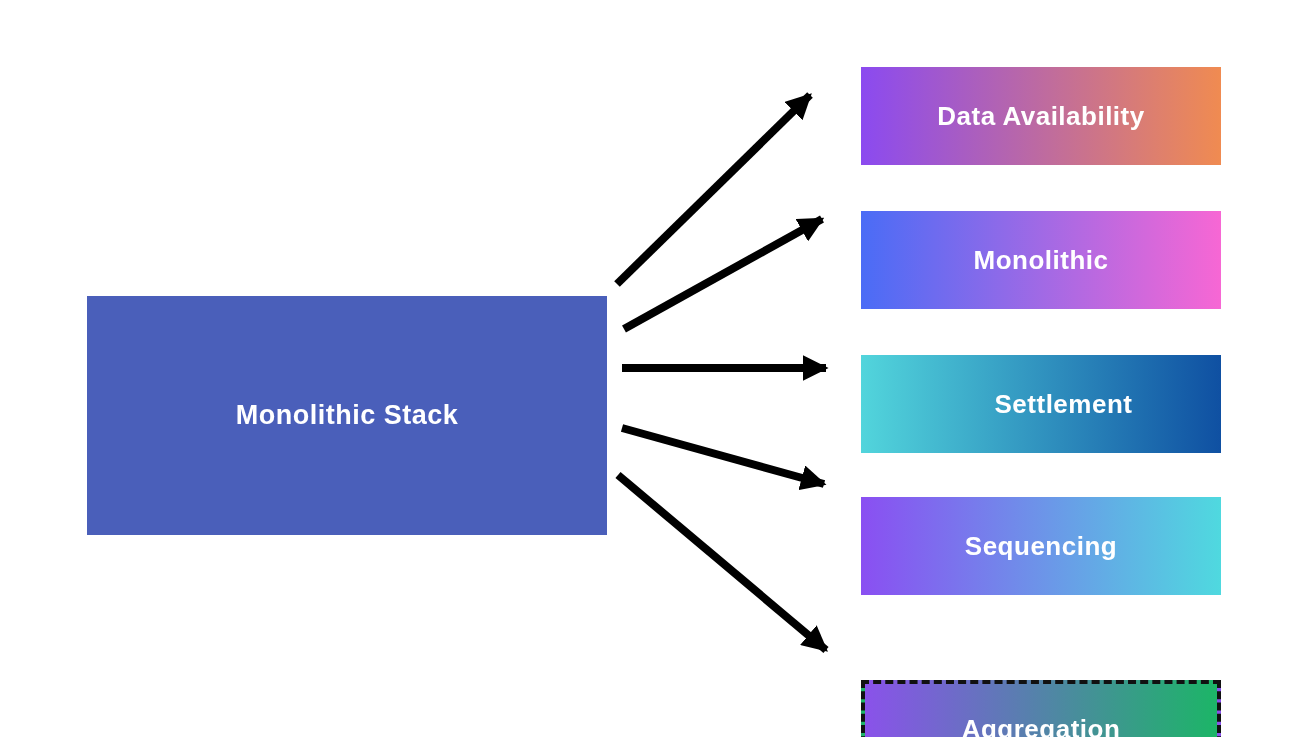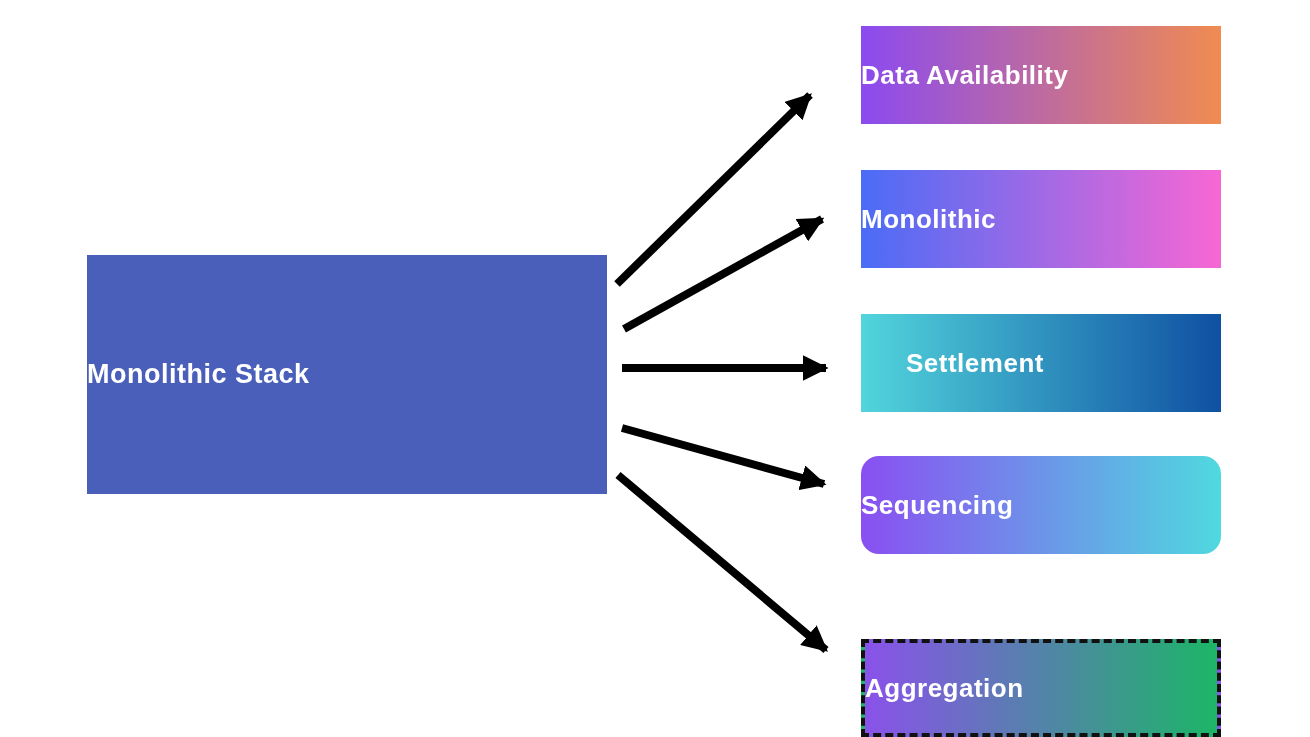--- a/index.html
+++ b/index.html
@@ -12,21 +12,23 @@
     position: relative;
     width: 1310px;
     height: 737px;
     background: #ffffff;
     overflow: hidden;
   }
   .node {
     position: absolute;
     display: flex;
     align-items: center;
+    justify-content: center;
     box-sizing: border-box;
+    margin-top: 41px;
   }
   .node-label {
     color: #ffffff;
     font-weight: 700;
     letter-spacing: 0.5px;
     white-space: nowrap;
   }
   .source-node {
     left: 87px;
     top: 255px;
@@ -82,21 +84,21 @@
   </div>
 
   <div class="node target-node target-1" style="background: linear-gradient(90deg, rgb(74, 108, 246), rgb(247, 103, 212));">
     <span class="node-label" style="color: rgb(255, 255, 255);">Monolithic</span>
   </div>
 
   <div class="node target-node target-2" style="background: linear-gradient(90deg, rgb(82, 213, 220), rgb(15, 80, 162)); padding-left: 45px;">
     <span class="node-label" style="color: rgb(255, 255, 255);">Settlement</span>
   </div>
 
-  <div class="node target-node target-3" style="background: linear-gradient(90deg, rgb(138, 79, 242), rgb(79, 217, 223)); border-radius: 18px;">
+  <div class="node target-node target-3" style="background: linear-gradient(90deg, rgb(138, 79, 242), rgb(79, 217, 223));">
     <span class="node-label" style="color: rgb(255, 255, 255);">Sequencing</span>
   </div>
 
   <div class="node target-node target-4 dashed-border" style="background: linear-gradient(90deg, rgb(138, 82, 234), rgb(28, 181, 103));">
     <span class="node-label" style="color: rgb(255, 255, 255);">Aggregation</span>
   </div>
 
 </div>
 
 </body></html>

